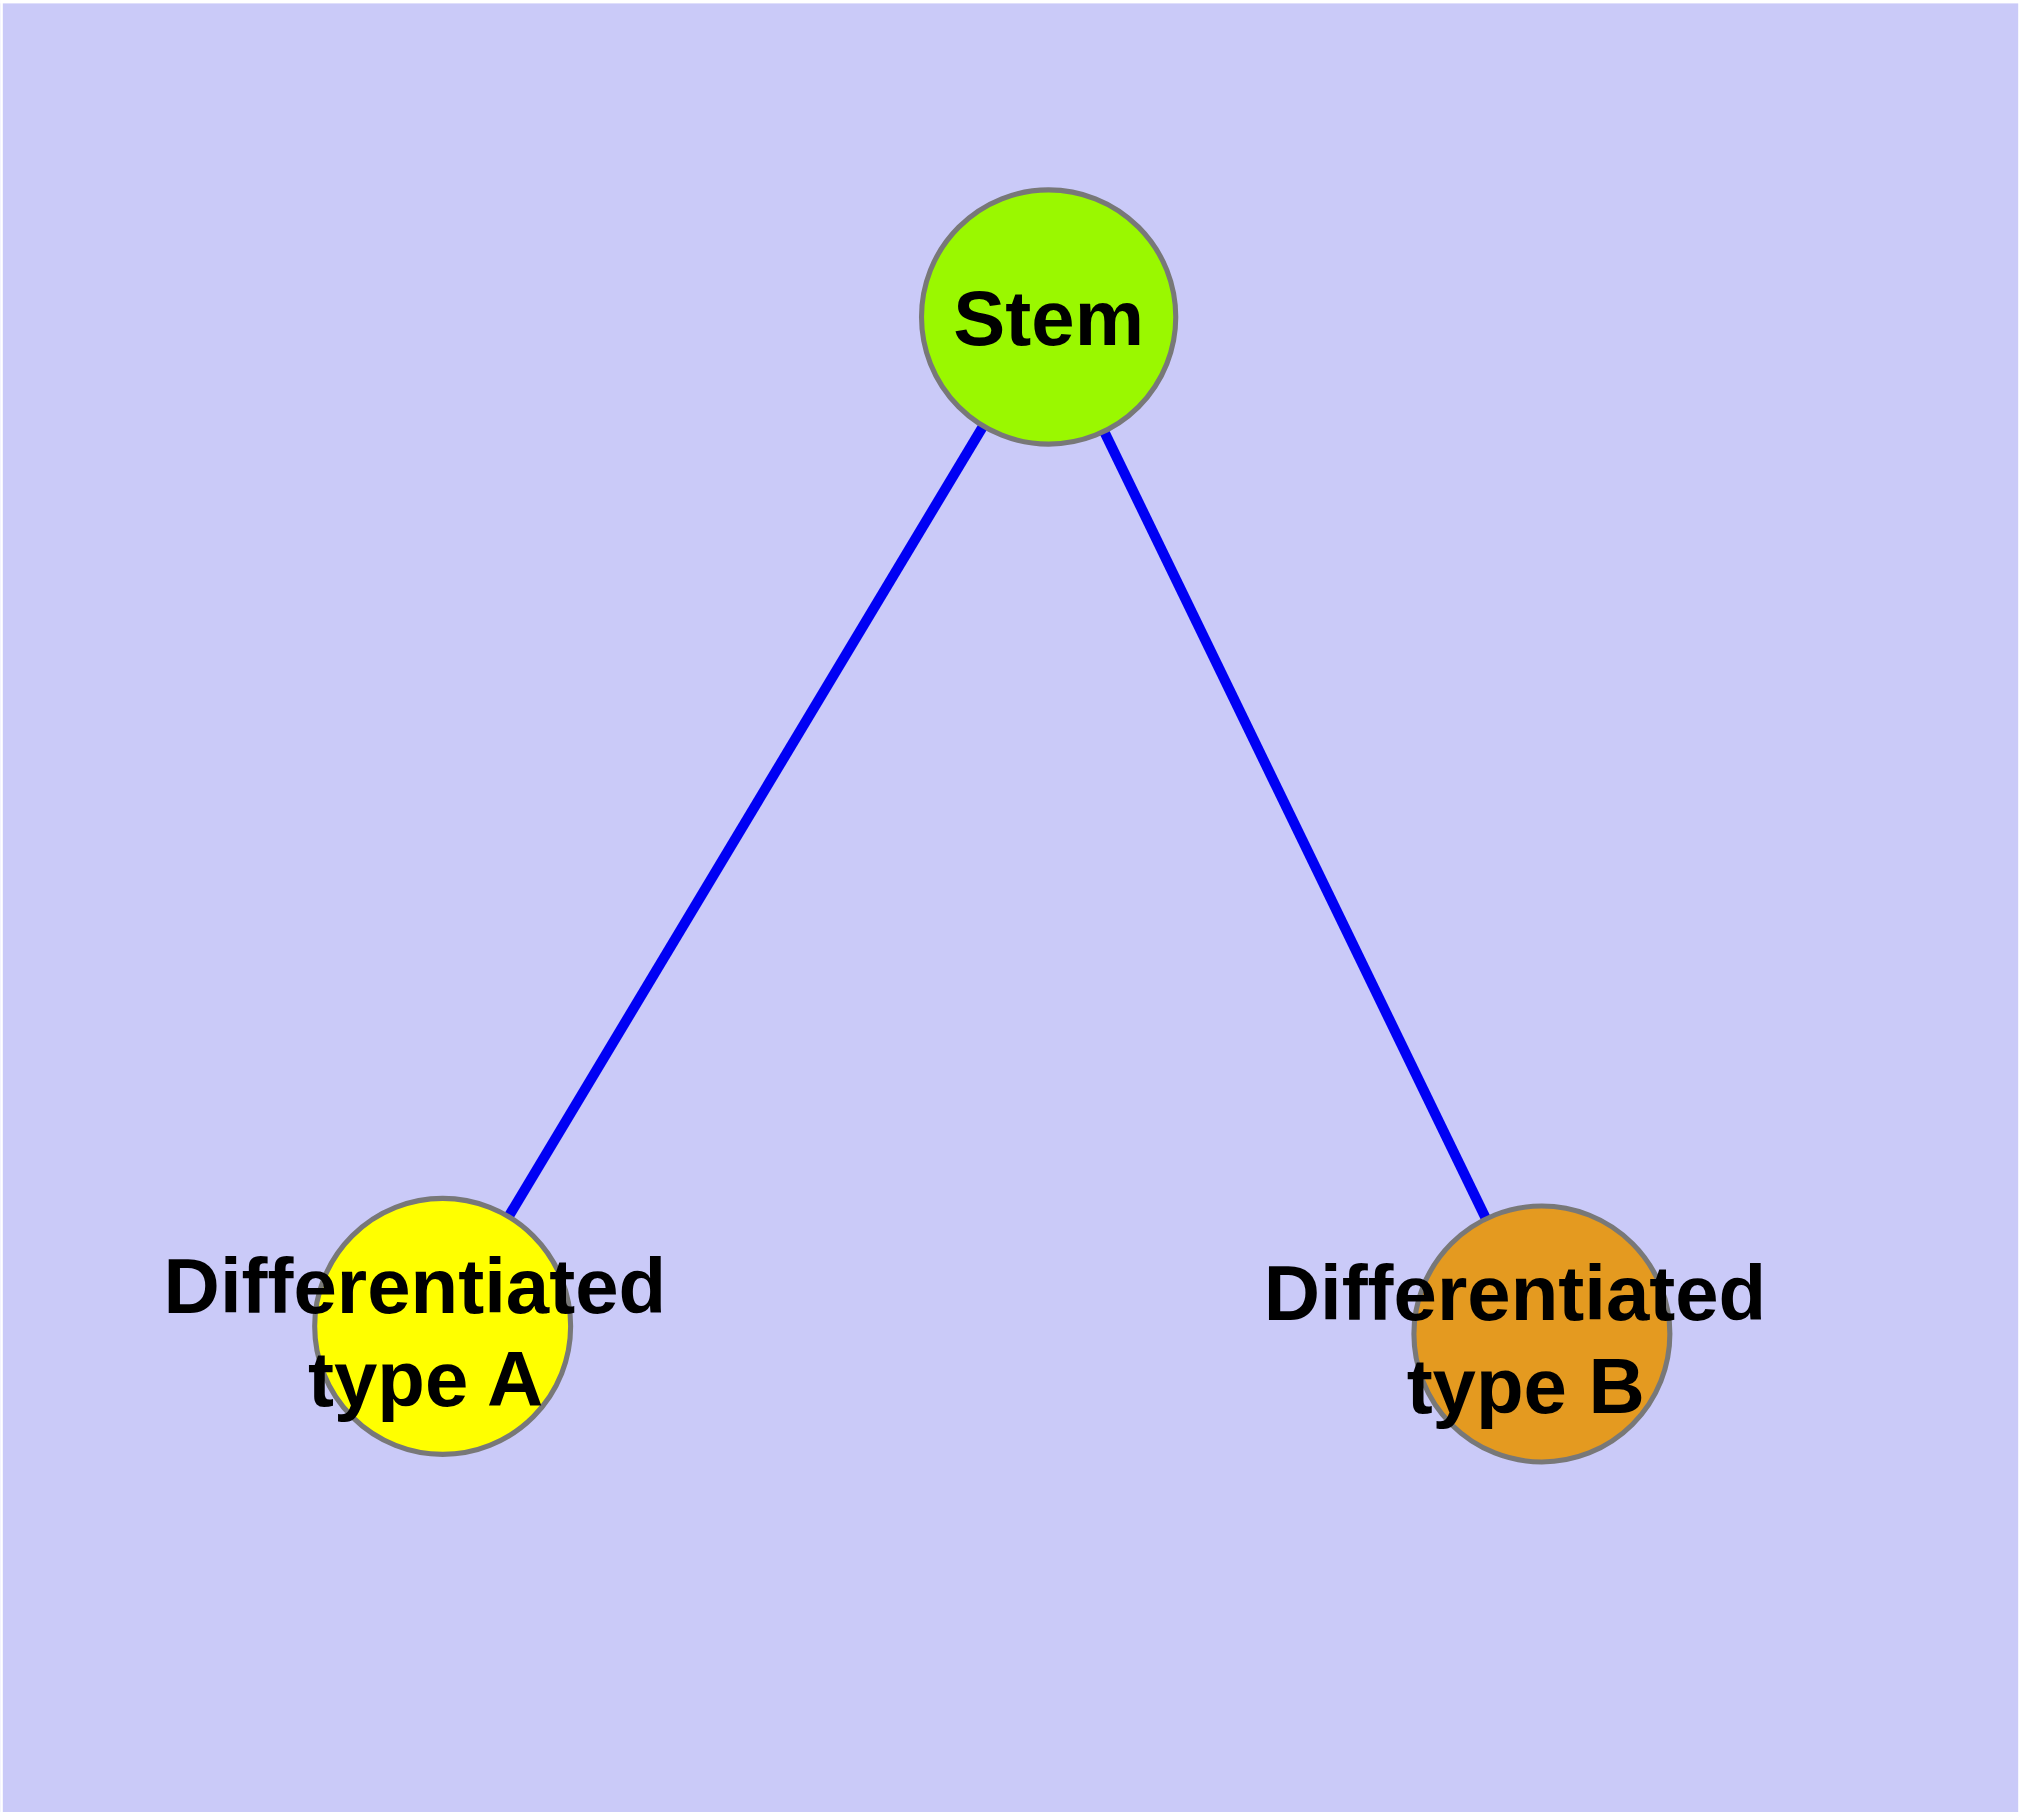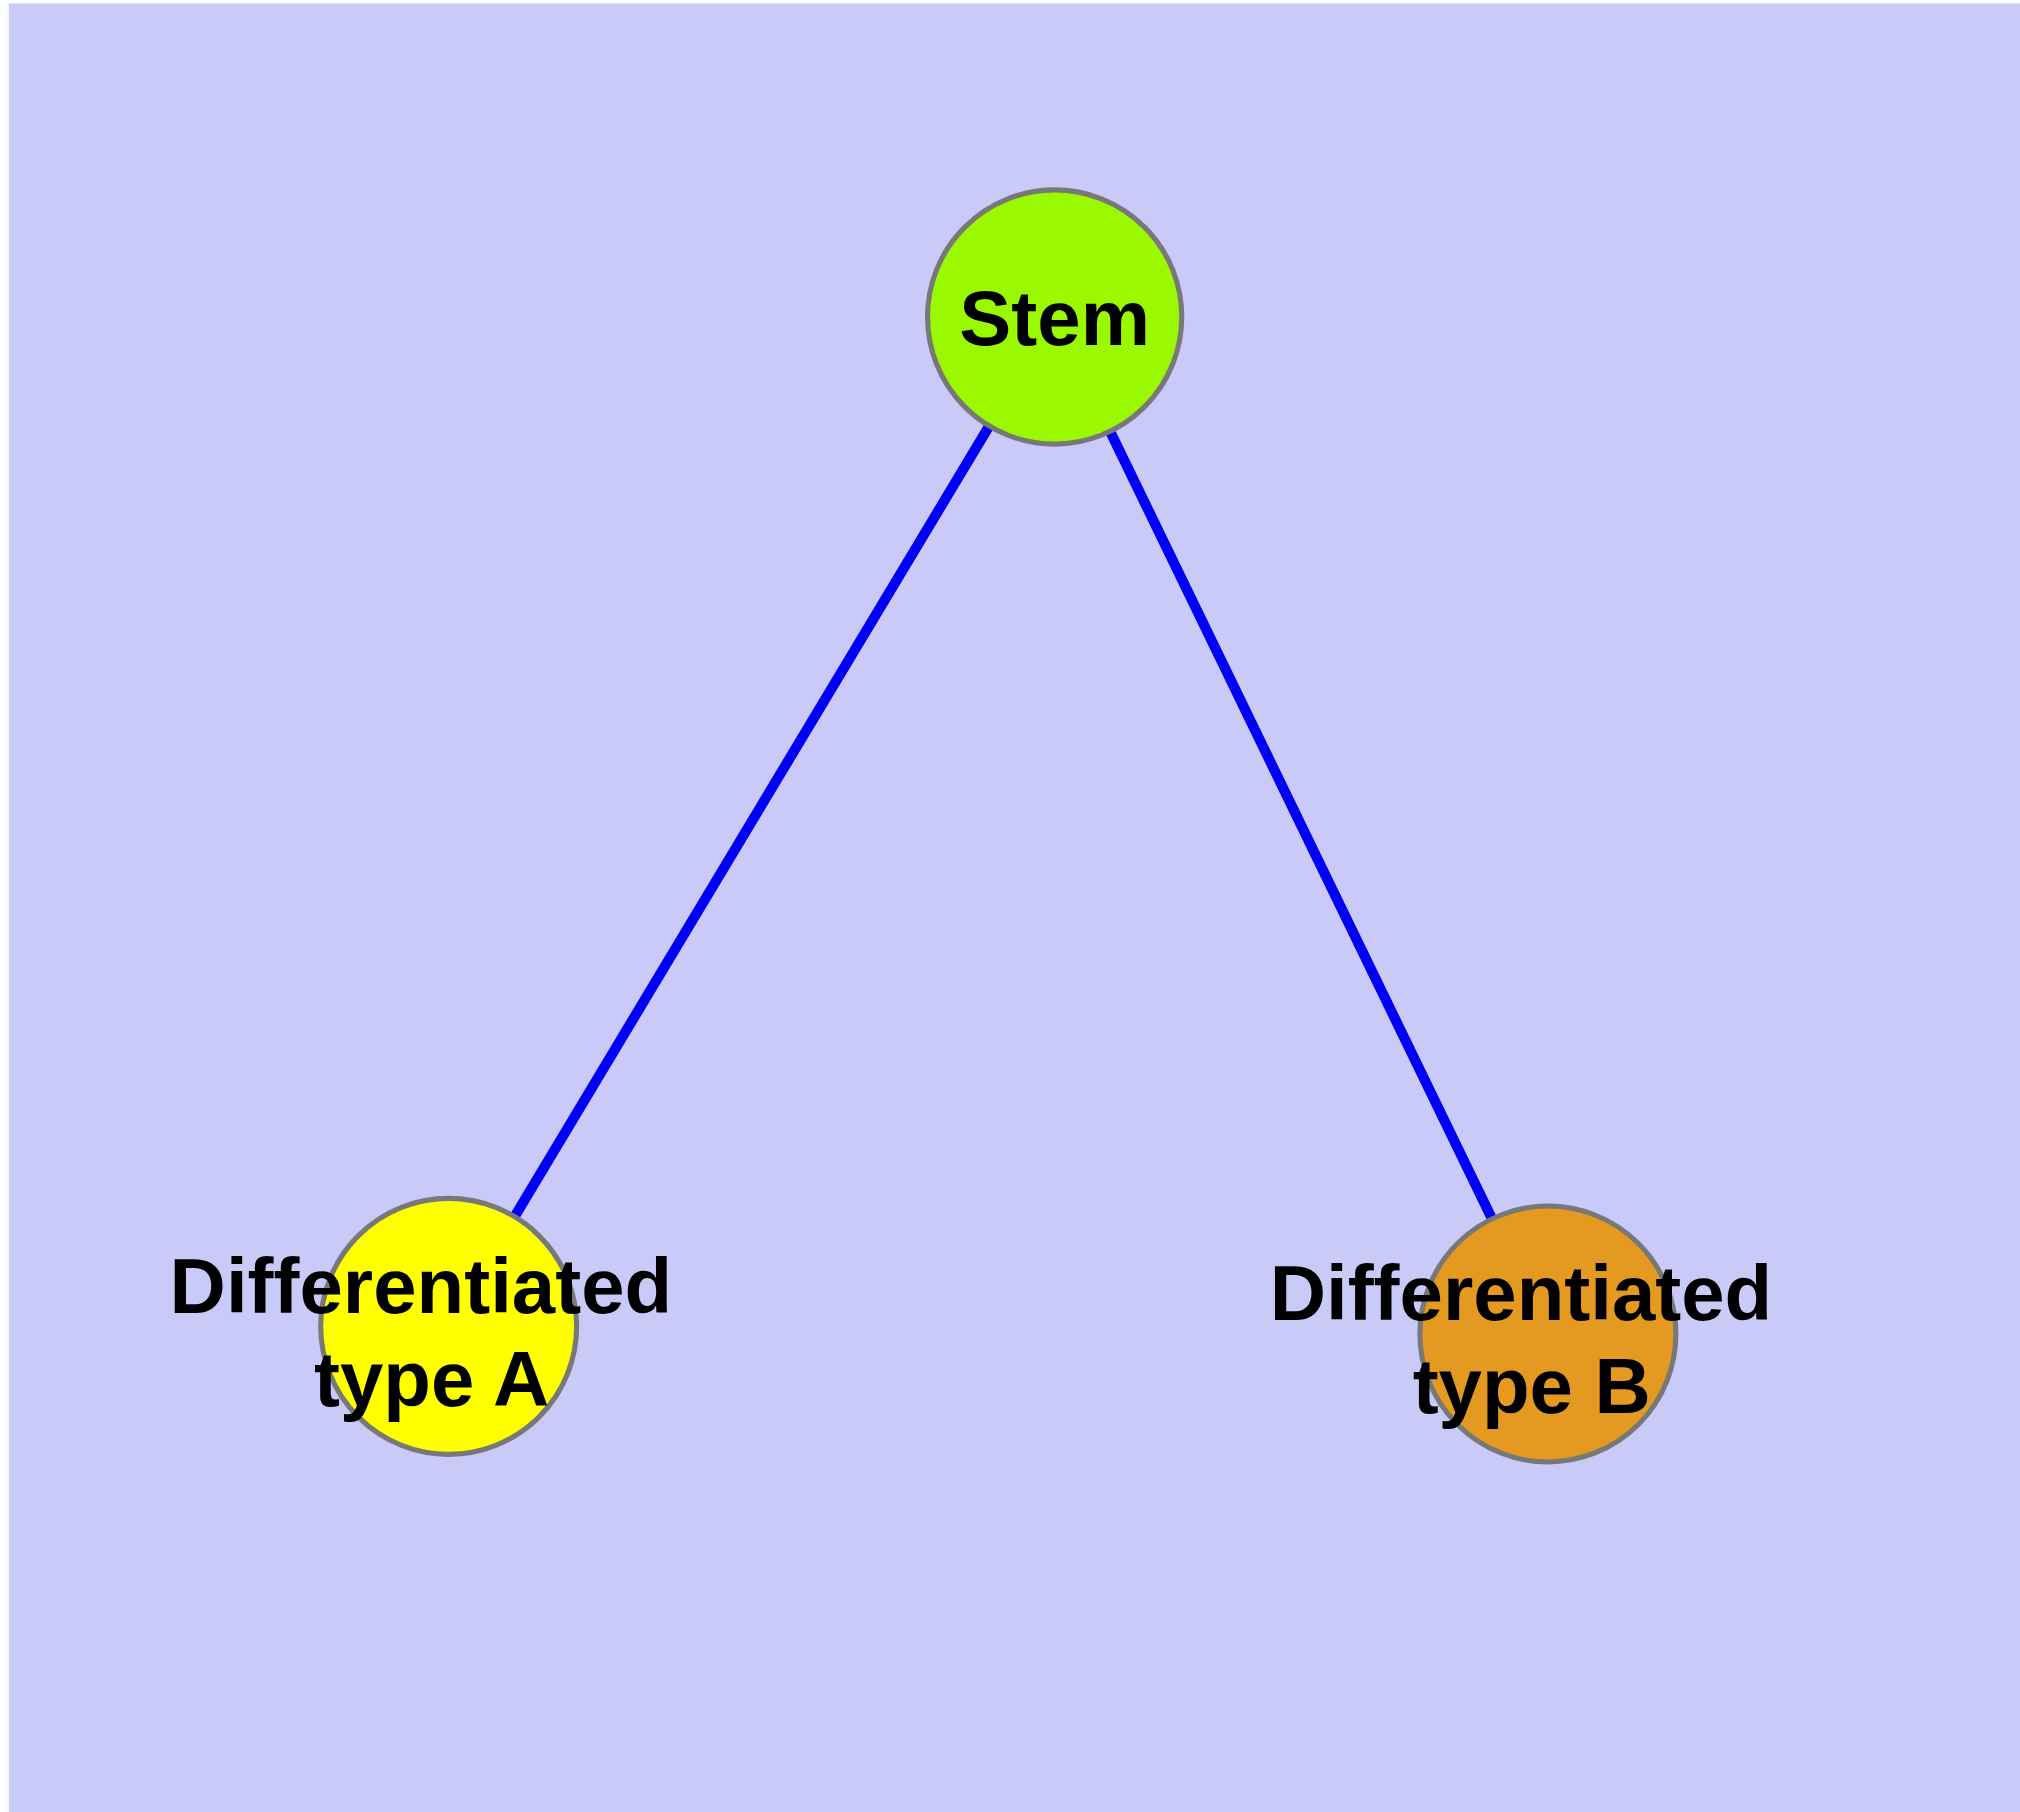--- a/index.html
+++ b/index.html
@@ -7,21 +7,20 @@
     padding: 0;
     background: #ffffff;
     width: 2021px;
     height: 1812px;
     overflow: hidden;
   }
   .diagram-root {
     position: relative;
     width: 1736px;
     height: 1812px;
-    padding-left: 6px;
   }
   svg.graph-canvas {
     display: block;
     width: 2021px;
     height: 1812px;
     font-family: "Liberation Sans", "DejaVu Sans", sans-serif;
   }
   .node-label {
     font-weight: bold;
     font-size: 92px;

